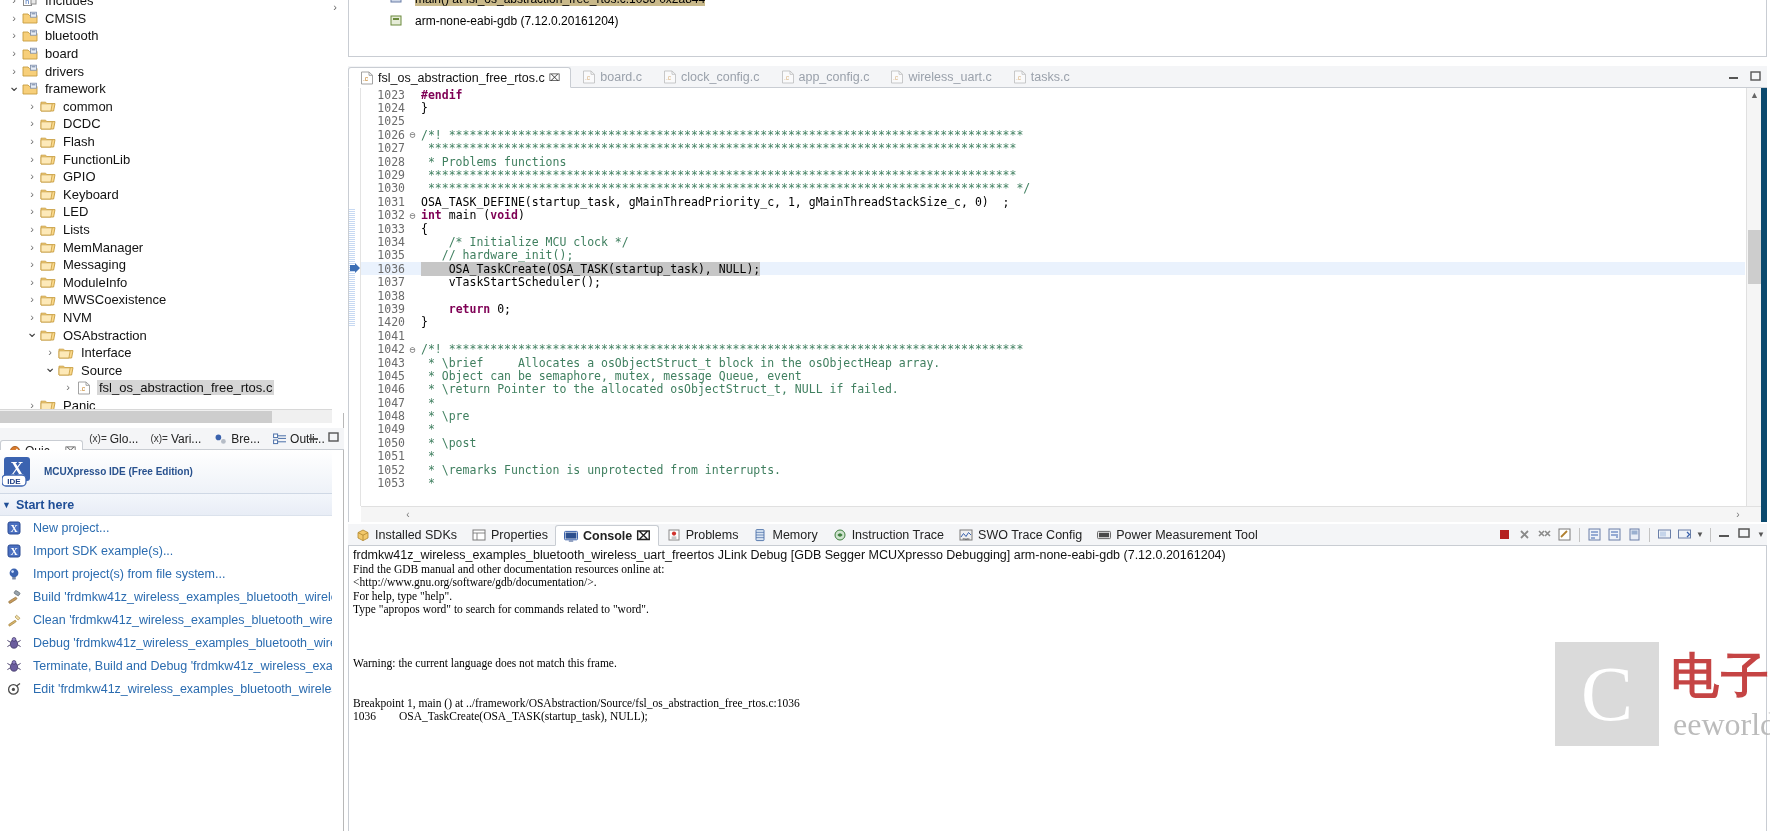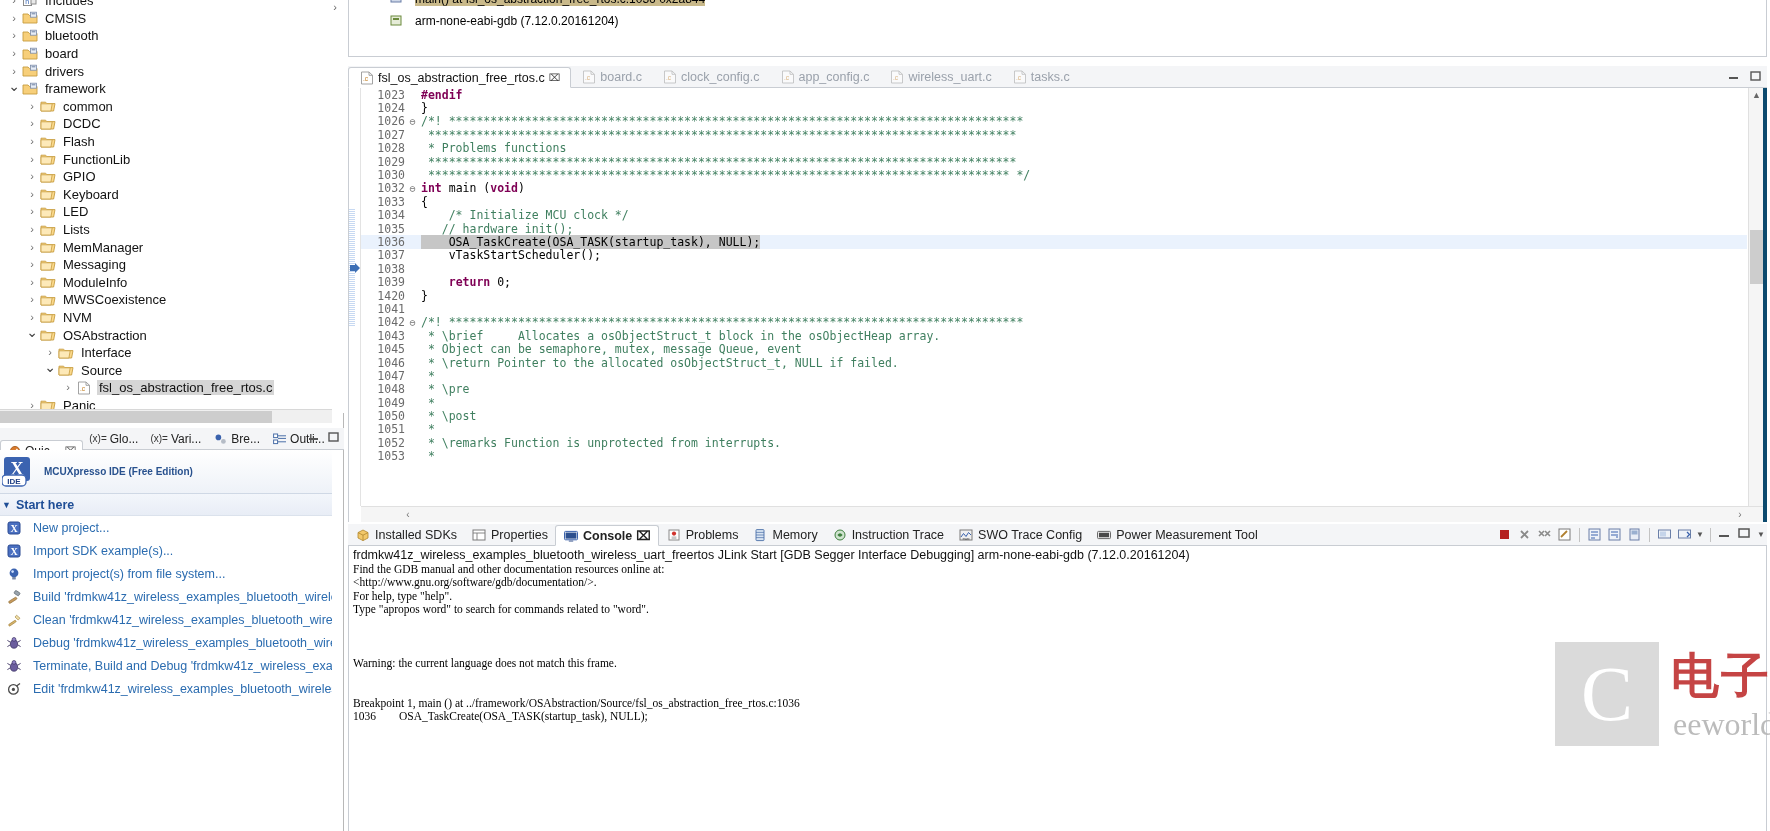--- a/index.html
+++ b/index.html
@@ -148,21 +148,21 @@
     border-top: 1px solid #c9cdd3; border-left: 1px solid #c9cdd3;
     border-right: 1px solid #c9cdd3; border-bottom: 1px solid #ffffff;
     border-top-left-radius: 3px; border-top-right-radius: 3px;
     position: relative; top: 1px;
   }
   .etab .xglyph { font-size: 10px; color: #444; }
   #editor-minmax { position: absolute; right: 5px; top: 4px; display: flex; gap: 10px; }
 
   #editor-body {
     position: relative; height: 434px; background: #ffffff;
-    border-left: 1px solid #c9cdd3; border-right: 4px solid #0c4a6e;
+    border-left: 1px solid #c9cdd3; border-right: 6px solid #0c4a6e;
   }
   #marker-bar {
     position: absolute; left: 0; top: 0; width: 12px; height: 418px;
     background: #ffffff; border-right: 1px solid #e3e3e3;
   }
   #change-bar {
     position: absolute; left: 0; top: 120px; width: 6px; height: 118px;
     background: repeating-linear-gradient(0deg,#c7d9f2 0 1px,#ffffff 1px 2px);
   }
   #bp-arrow { position: absolute; left: 0px; top: 174px; width: 12px; height: 12px; }
@@ -778,25 +778,27 @@
           <div id="change-bar"></div>
           <div id="bp-arrow">
             <svg width="12" height="12" viewBox="0 0 12 12">
                 <path d="M1 3 L6 3 L6 1 L11 6 L6 11 L6 9 L1 9 Z" fill="#3d6fb5"></path>
               </svg>
           </div>
         </div>
         <div id="code-scroll">
             <div class="code-line"><span class="lno">1023</span><span class="fold"></span><span class="ctext"><span class="pp">#endif</span></span></div>
             <div class="code-line"><span class="lno">1024</span><span class="fold"></span><span class="ctext"><span class="plain">}</span></span></div>
+            <div class="code-line"><span class="lno">1025</span><span class="fold"></span><span class="ctext"></span></div>
             <div class="code-line"><span class="lno">1026</span><span class="fold">⊖</span><span class="ctext"><span class="cmt">/*! ***********************************************************************************</span></span></div>
             <div class="code-line"><span class="lno">1027</span><span class="fold"></span><span class="ctext"><span class="cmt"> *************************************************************************************</span></span></div>
             <div class="code-line"><span class="lno">1028</span><span class="fold"></span><span class="ctext"><span class="cmt"> * Problems functions</span></span></div>
             <div class="code-line"><span class="lno">1029</span><span class="fold"></span><span class="ctext"><span class="cmt"> *************************************************************************************</span></span></div>
             <div class="code-line"><span class="lno">1030</span><span class="fold"></span><span class="ctext"><span class="cmt"> ************************************************************************************ */</span></span></div>
+            <div class="code-line"><span class="lno">1031</span><span class="fold"></span><span class="ctext"><span class="plain">OSA_TASK_DEFINE(startup_task, gMainThreadPriority_c, 1, gMainThreadStackSize_c, 0)  ;</span></span></div>
             <div class="code-line"><span class="lno">1032</span><span class="fold">⊖</span><span class="ctext"><span class="kw">int</span><span class="plain"> main (</span><span class="kw">void</span><span class="plain">)</span></span></div>
             <div class="code-line"><span class="lno">1033</span><span class="fold"></span><span class="ctext"><span class="plain">{</span></span></div>
             <div class="code-line"><span class="lno">1034</span><span class="fold"></span><span class="ctext"><span class="cmt">    /* Initialize MCU clock */</span></span></div>
             <div class="code-line"><span class="lno">1035</span><span class="fold"></span><span class="ctext"><span class="cmt">   // hardware_init();</span></span></div>
             <div class="code-line cur"><span class="lno">1036</span><span class="fold"></span><span class="ctext"><span class="plain hl-sel">    OSA_TaskCreate(OSA_TASK(startup_task), NULL);</span></span></div>
             <div class="code-line"><span class="lno">1037</span><span class="fold"></span><span class="ctext"><span class="plain">    vTaskStartScheduler();</span></span></div>
             <div class="code-line"><span class="lno">1038</span><span class="fold"></span><span class="ctext"></span></div>
             <div class="code-line"><span class="lno">1039</span><span class="fold"></span><span class="ctext"><span class="plain">    </span><span class="kw">return</span><span class="plain"> 0;</span></span></div>
             <div class="code-line"><span class="lno">1420</span><span class="fold"></span><span class="ctext"><span class="plain">}</span></span></div>
             <div class="code-line"><span class="lno">1041</span><span class="fold"></span><span class="ctext"></span></div>
@@ -944,21 +946,21 @@
             <div class="tbtn"><svg width="14" height="14" viewBox="0 0 14 14">
                 <rect x="2" y="9" width="10" height="2" fill="#555"></rect>
               </svg></div>
             <div class="tbtn"><svg width="14" height="14" viewBox="0 0 14 14">
                 <rect x="2" y="3" width="10" height="8" fill="none" stroke="#555" stroke-width="1.5"></rect>
               </svg></div>
             <div style="font-size: 8px; color: rgb(85, 85, 85); width: 8px;">▼</div>
           </div>
       </div>
       <div id="console-body">
-        <div id="console-title">frdmkw41z_wireless_examples_bluetooth_wireless_uart_freertos JLink Start [GDB Segger Interface Debugging] arm-none-eabi-gdb (7.12.0.20161204)</div>
+        <div id="console-title">frdmkw41z_wireless_examples_bluetooth_wireless_uart_freertos JLink Debug [GDB Segger MCUXpresso Debugging] arm-none-eabi-gdb (7.12.0.20161204)</div>
         <div id="console-text">Find the GDB manual and other documentation resources online at:
 &lt;http://www.gnu.org/software/gdb/documentation/&gt;.
 For help, type "help".
 Type "apropos word" to search for commands related to "word".
 
 
 
 Warning: the current language does not match this frame.
 
 

